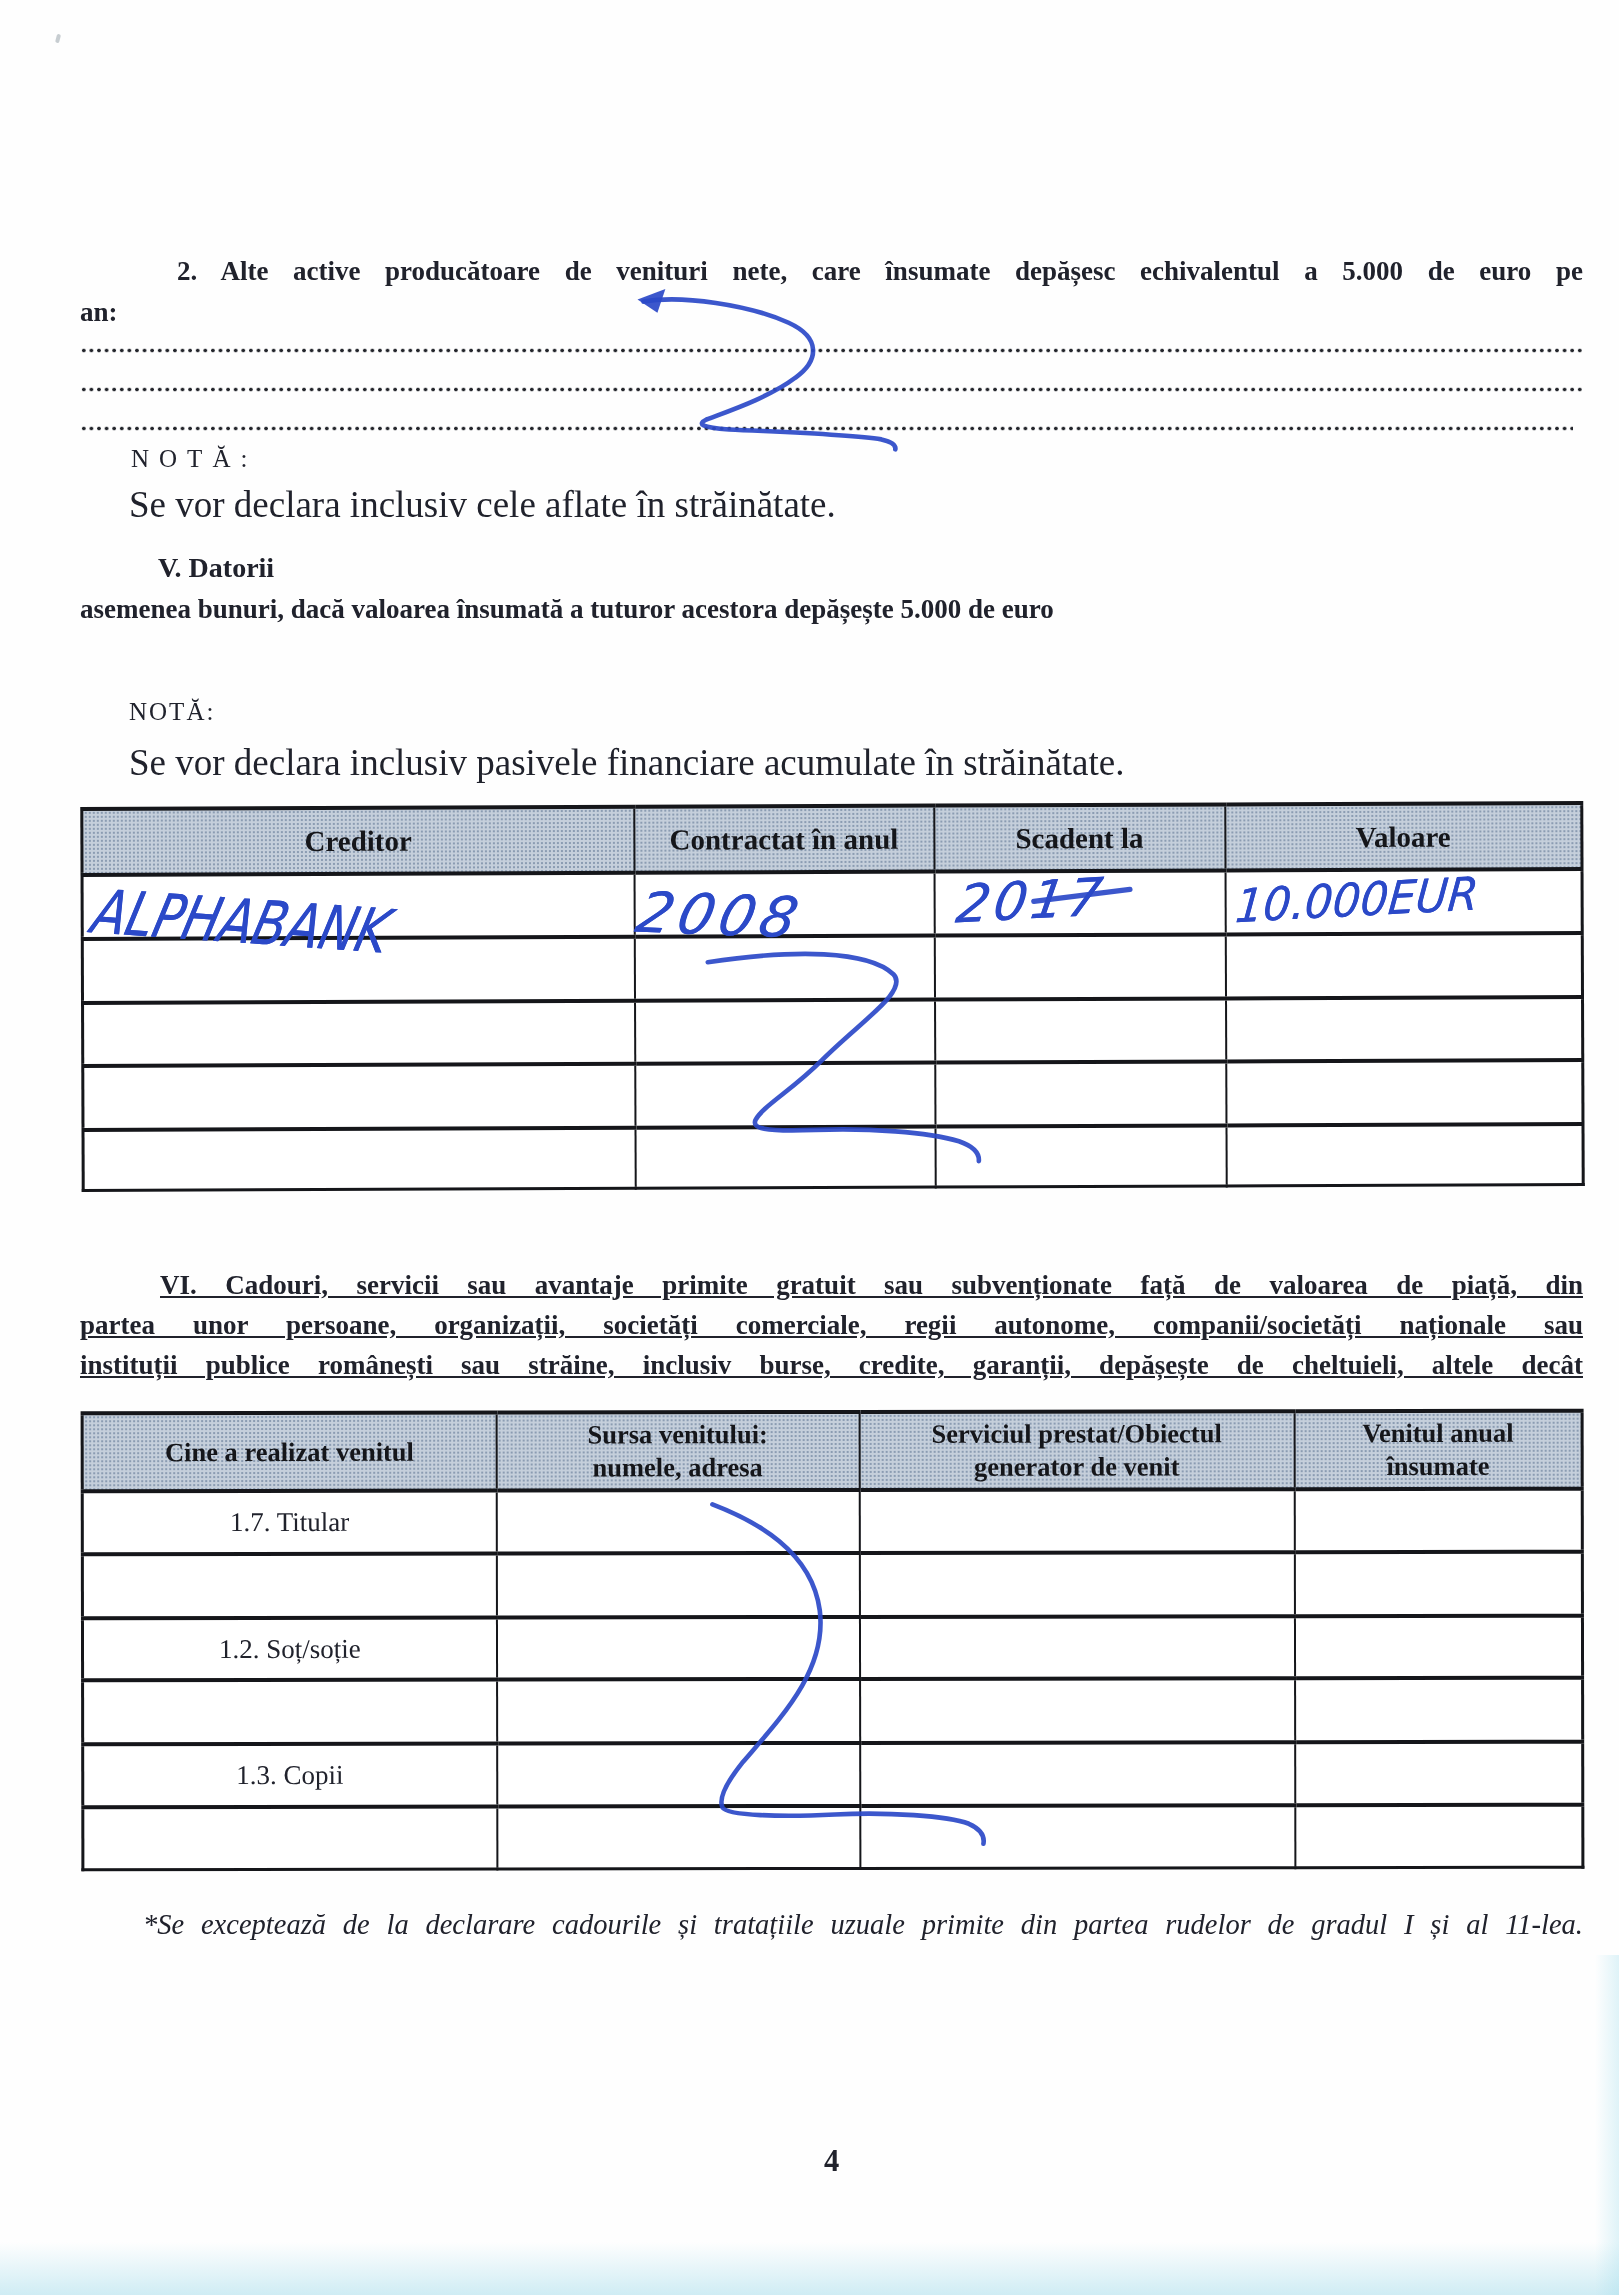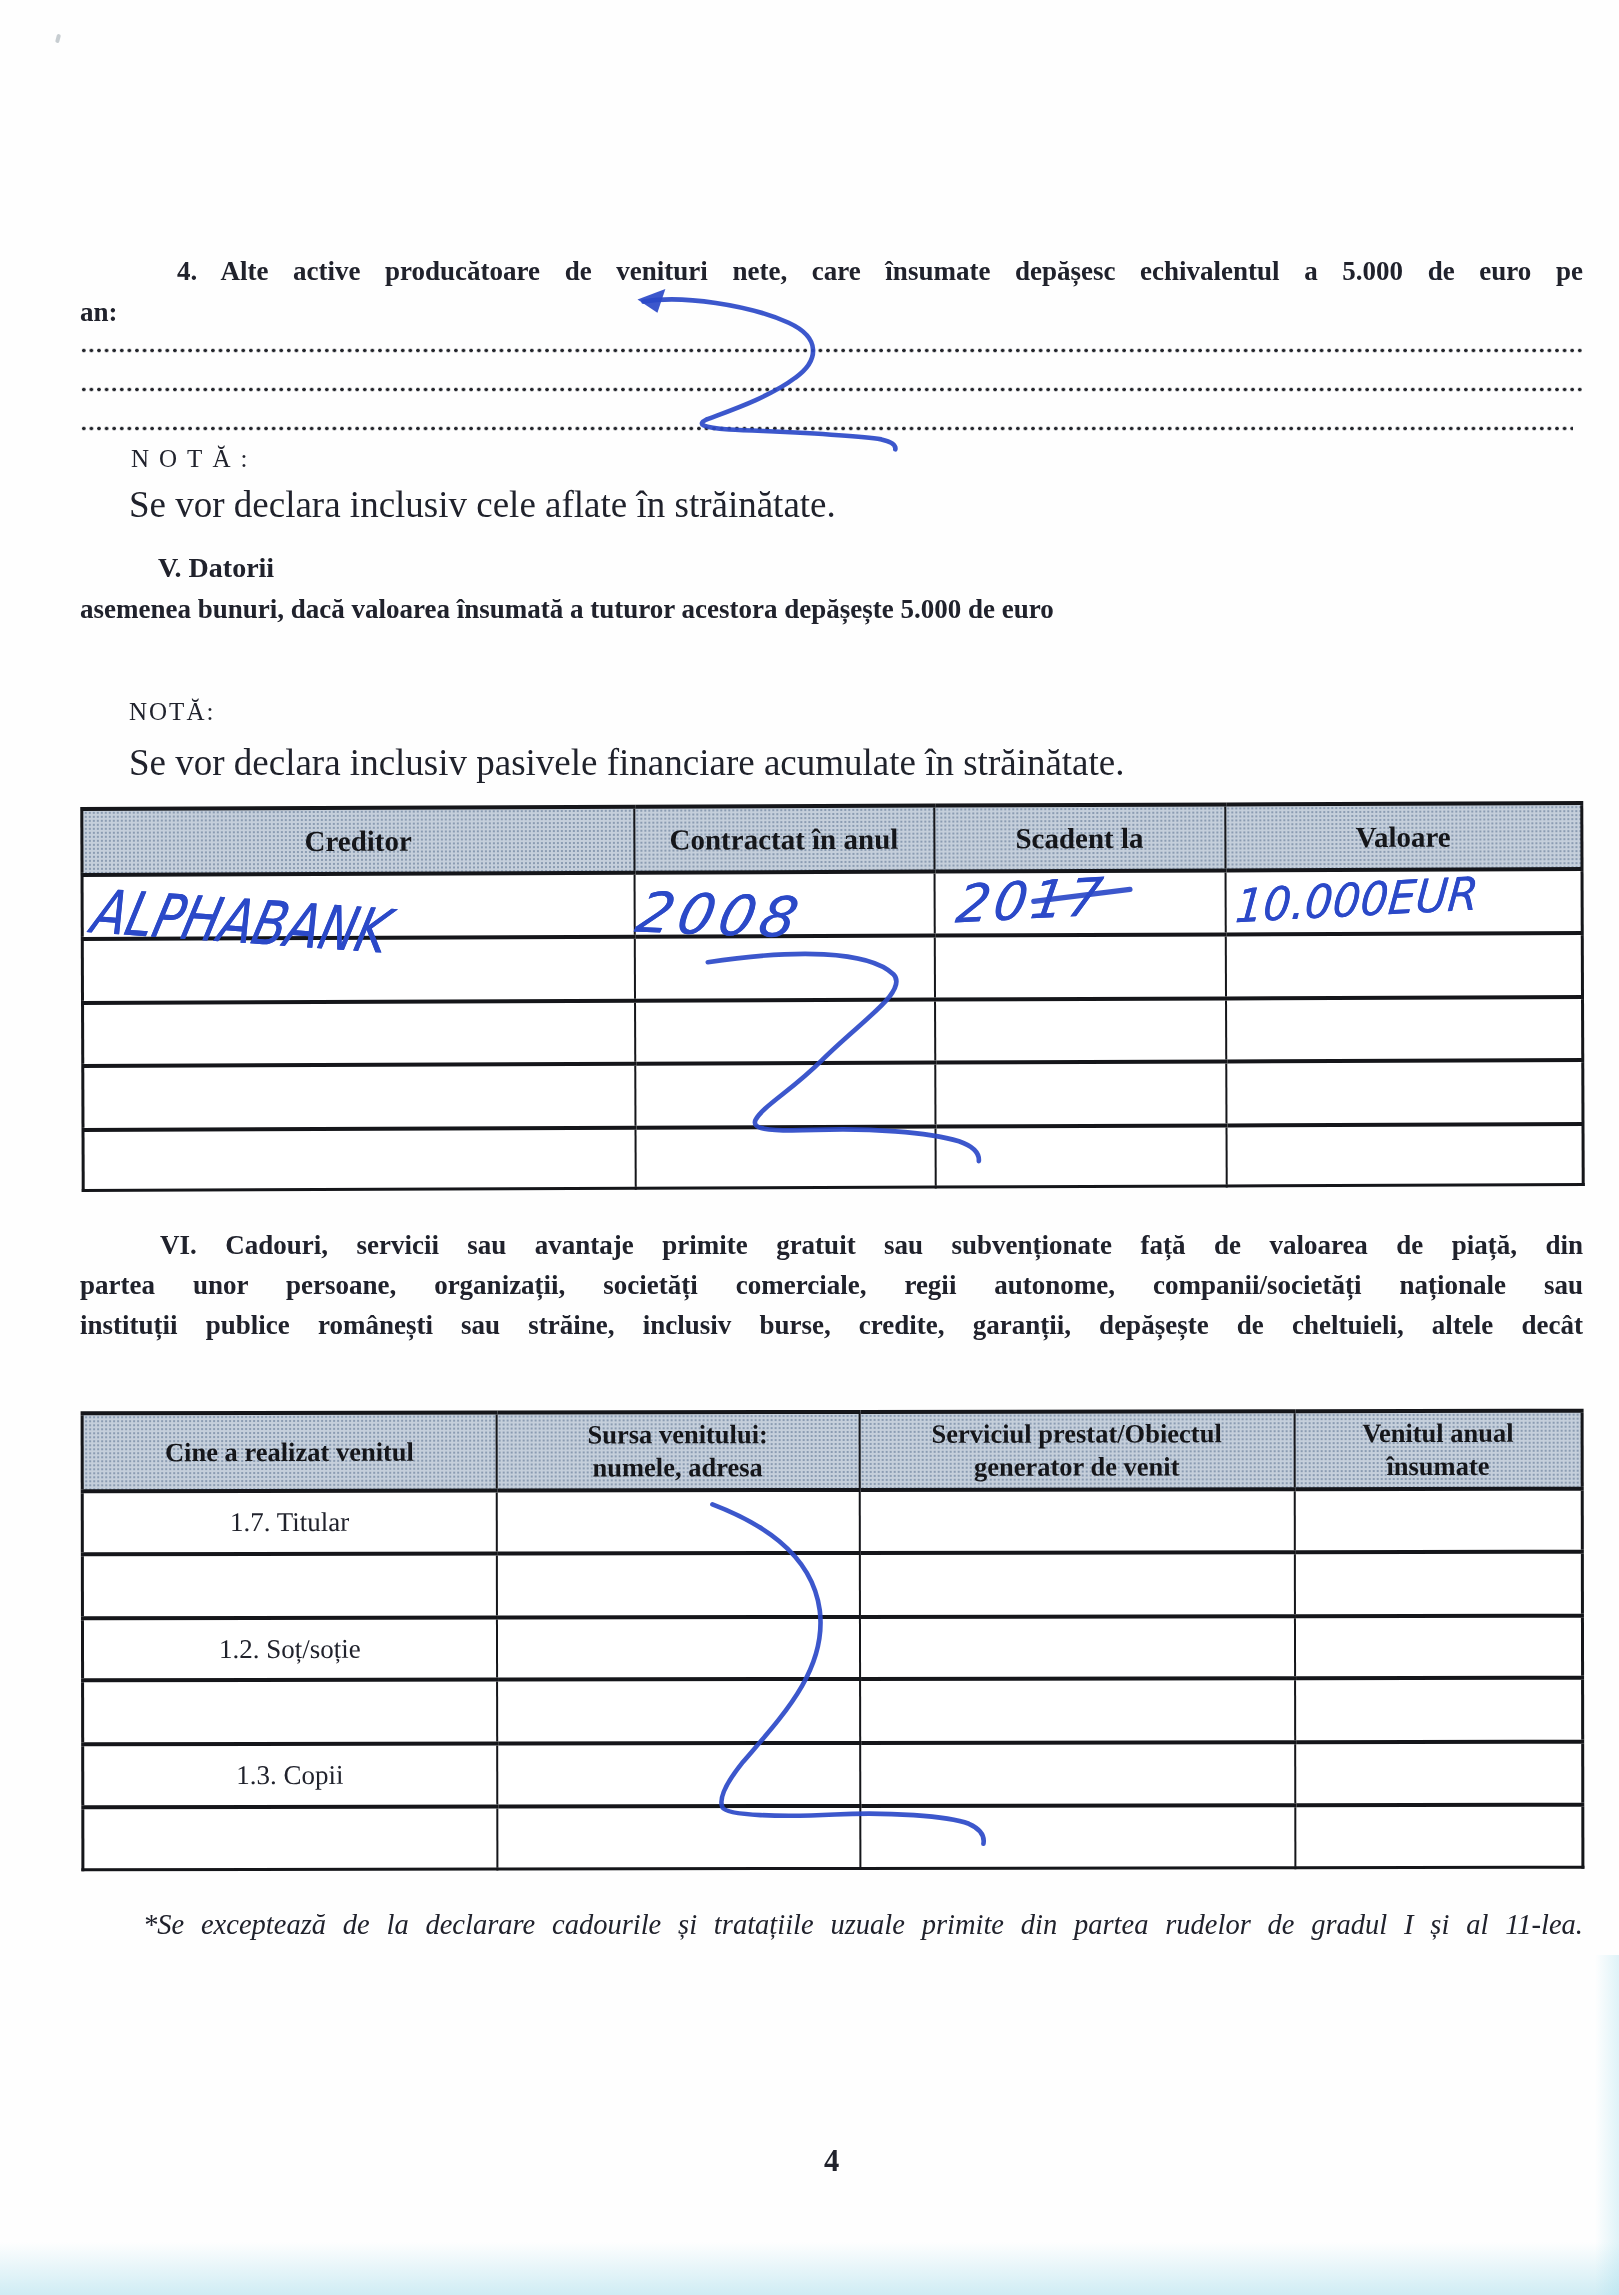--- a/index.html
+++ b/index.html
@@ -44,21 +44,21 @@
   svg.overlay{position:absolute;left:0;top:0;z-index:5;pointer-events:none;}
 </style>
 </head>
 <body>
 
 <div class="page">
 
   <div class="abs speck"></div>
 
   <div class="abs block" style="top:251px;">
-    <div class="pline b stretch ind146">4. Alte active producătoare de venituri nete, care însumate depășesc echivalentul a 5.000 de euro pe</div>
+    <div class="pline b stretch ind146">2. Alte active producătoare de venituri nete, care însumate depășesc echivalentul a 5.000 de euro pe</div>
     <div class="pline b">an:</div>
   </div>
 
   <div class="abs dotline" style="top:347px;left:80px;width:1502px;"></div>
   <div class="abs dotline" style="top:386px;left:80px;width:1502px;"></div>
   <div class="abs dotline" style="top:425px;left:80px;width:1493px;"></div>
 
   <div class="abs nota-label sp" style="top:445px;left:131px;">NOTĂ:</div>
   <div class="abs nota-text" style="top:483px;left:129px;">Se vor declara inclusiv cele aflate în străinătate.</div>
 
@@ -119,21 +119,21 @@
           </tr>
       </tbody>
     </table>
   </div>
 
   <div class="hw" style="left:103px;top:876px;font-size:61px;transform:rotate(4deg) skewX(-10deg) scaleX(0.8);transform-origin:left top;">ALPHABANK</div>
   <div class="hw" style="left:646px;top:880px;font-size:56px;letter-spacing:5.3px;transform:rotate(2deg) skewX(-12deg);transform-origin:left top;">2008</div>
   <div class="hw" style="left:962px;top:874px;font-size:52px;letter-spacing:4px;transform:rotate(-3deg) skewX(-12deg);transform-origin:left top;">2017</div>
   <div class="hw" style="left:1238px;top:879px;font-size:46px;transform:rotate(-3deg) skewX(-8deg) scaleX(0.95);transform-origin:left top;">10.000EUR</div>
 
-  <div class="abs block" style="top:1225px;">
+  <div class="abs block" style="top:1265px;text-decoration:underline;">
     <div class="pline b stretch ind120" style="line-height:40px;">VI. Cadouri, servicii sau avantaje primite gratuit sau subvenționate față de valoarea de piață, din</div>
     <div class="pline b stretch" style="line-height:40px;">partea unor persoane, organizații, societăți comerciale, regii autonome, companii/societăți naționale sau</div>
     <div class="pline b stretch" style="line-height:40px;">instituții publice românești sau străine, inclusiv burse, credite, garanții, depășește de cheltuieli, altele decât</div>
   </div>
 
   <div class="abs tilt2" style="top:1410px;left:81px;">
     <table>
       <colgroup>
           <col style="width:27.6%">
           <col style="width:24.2%">

